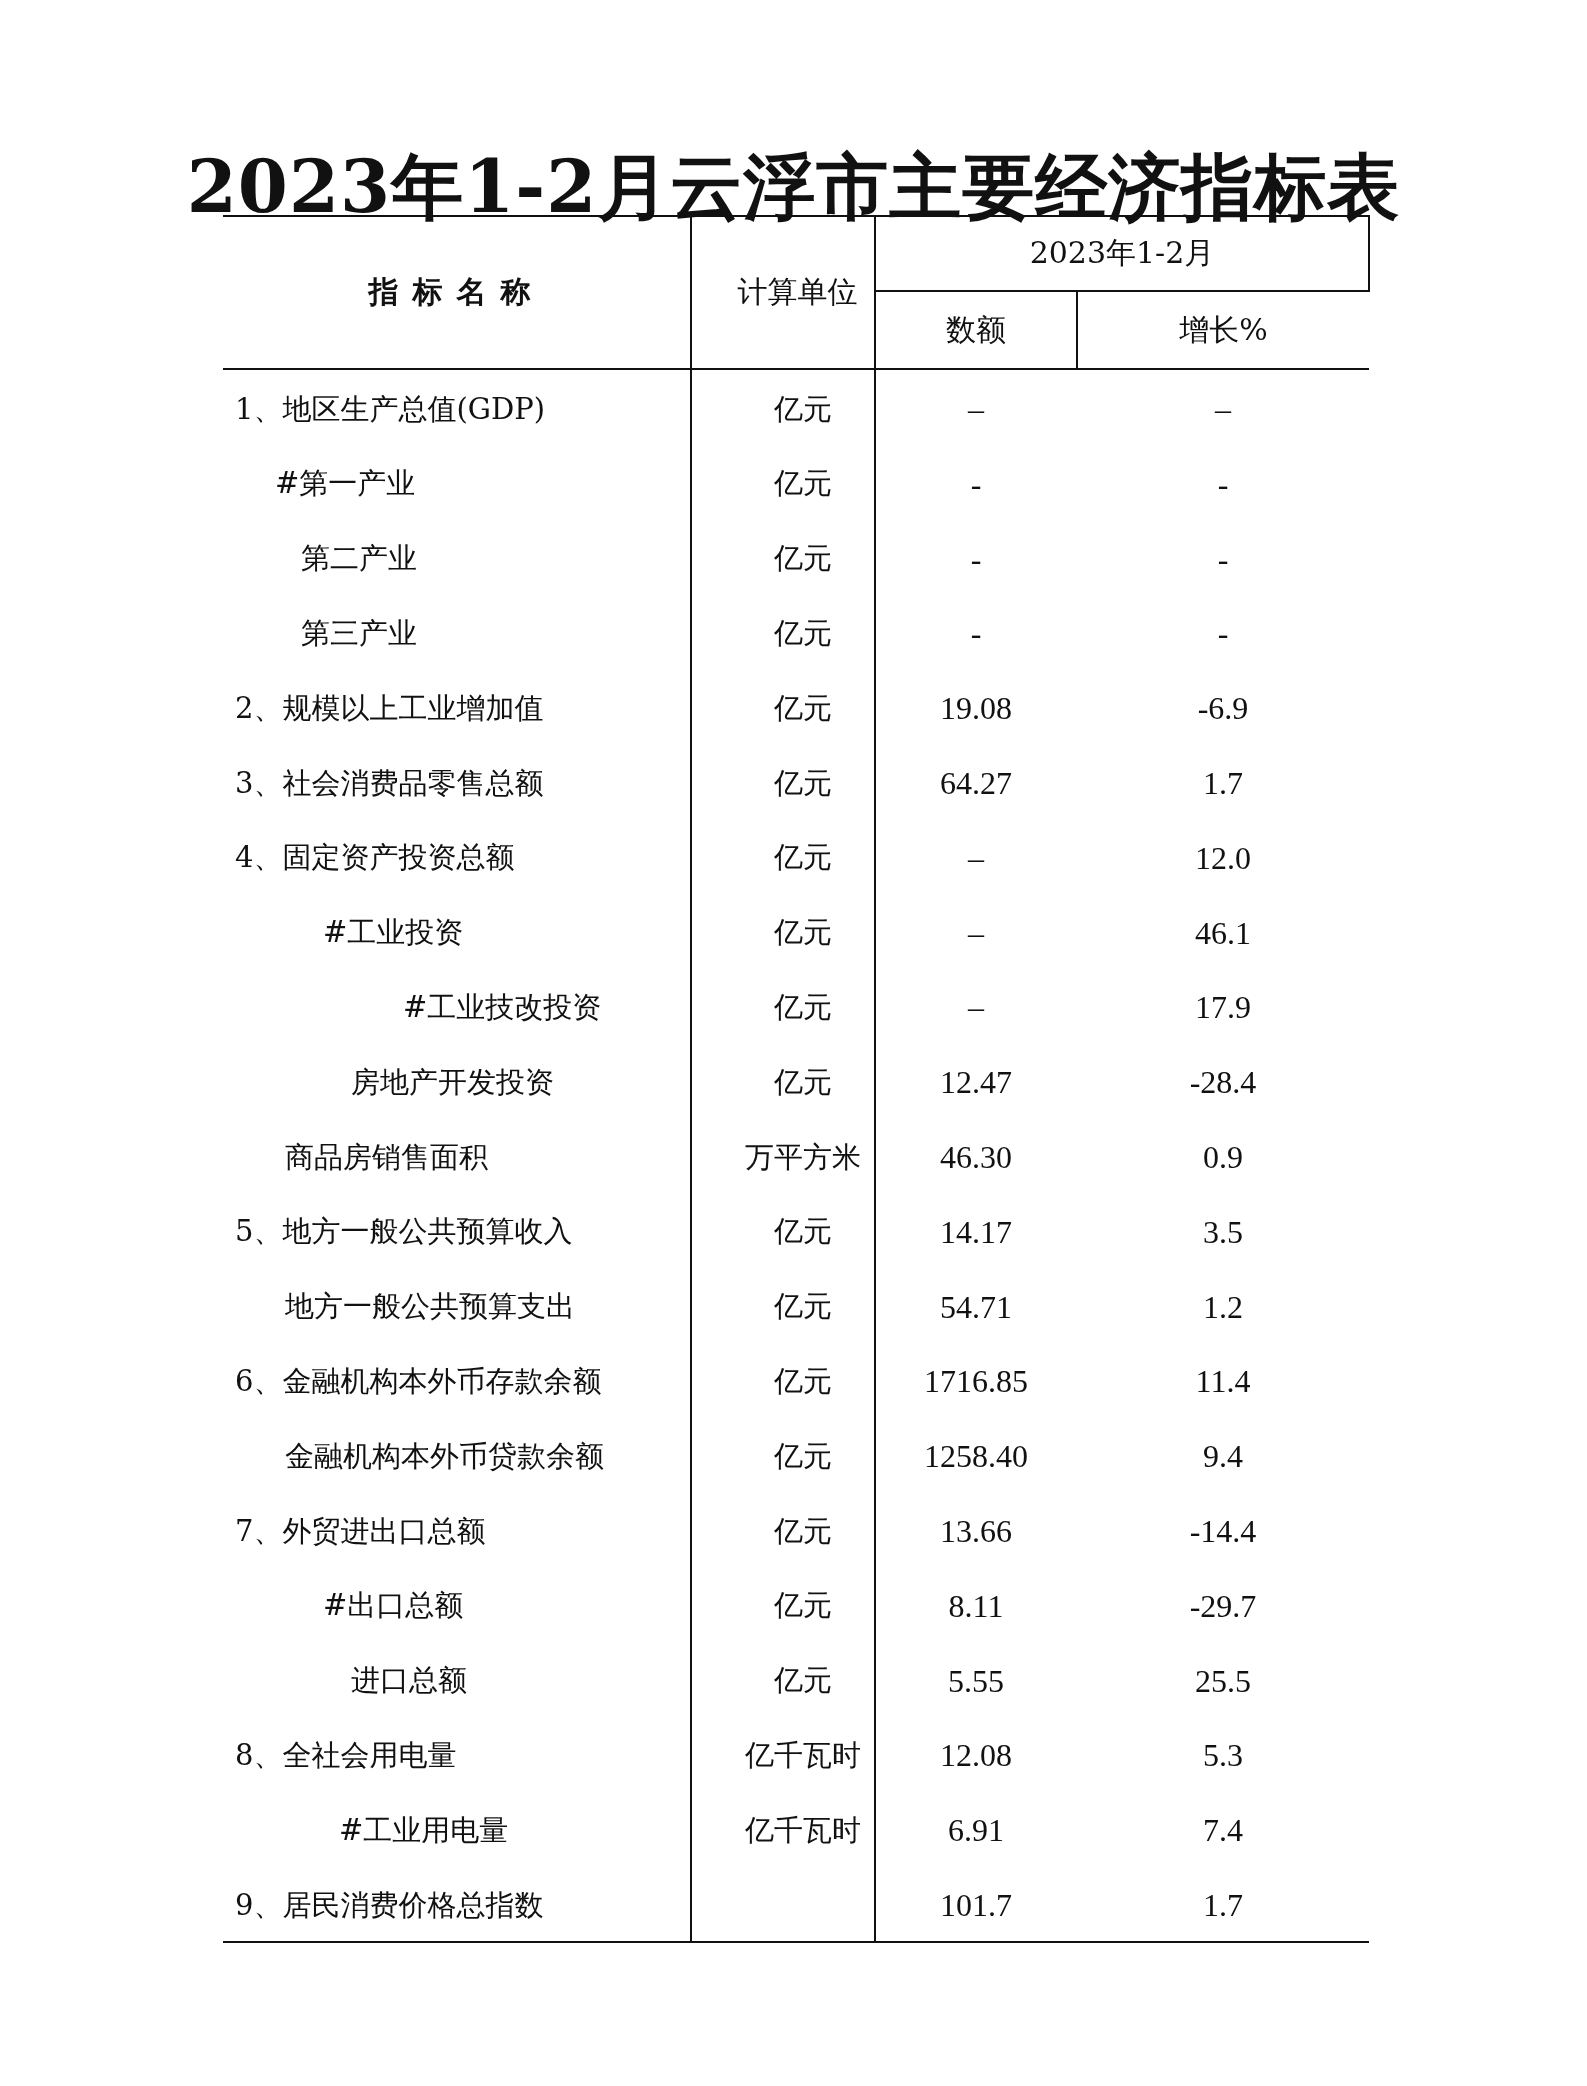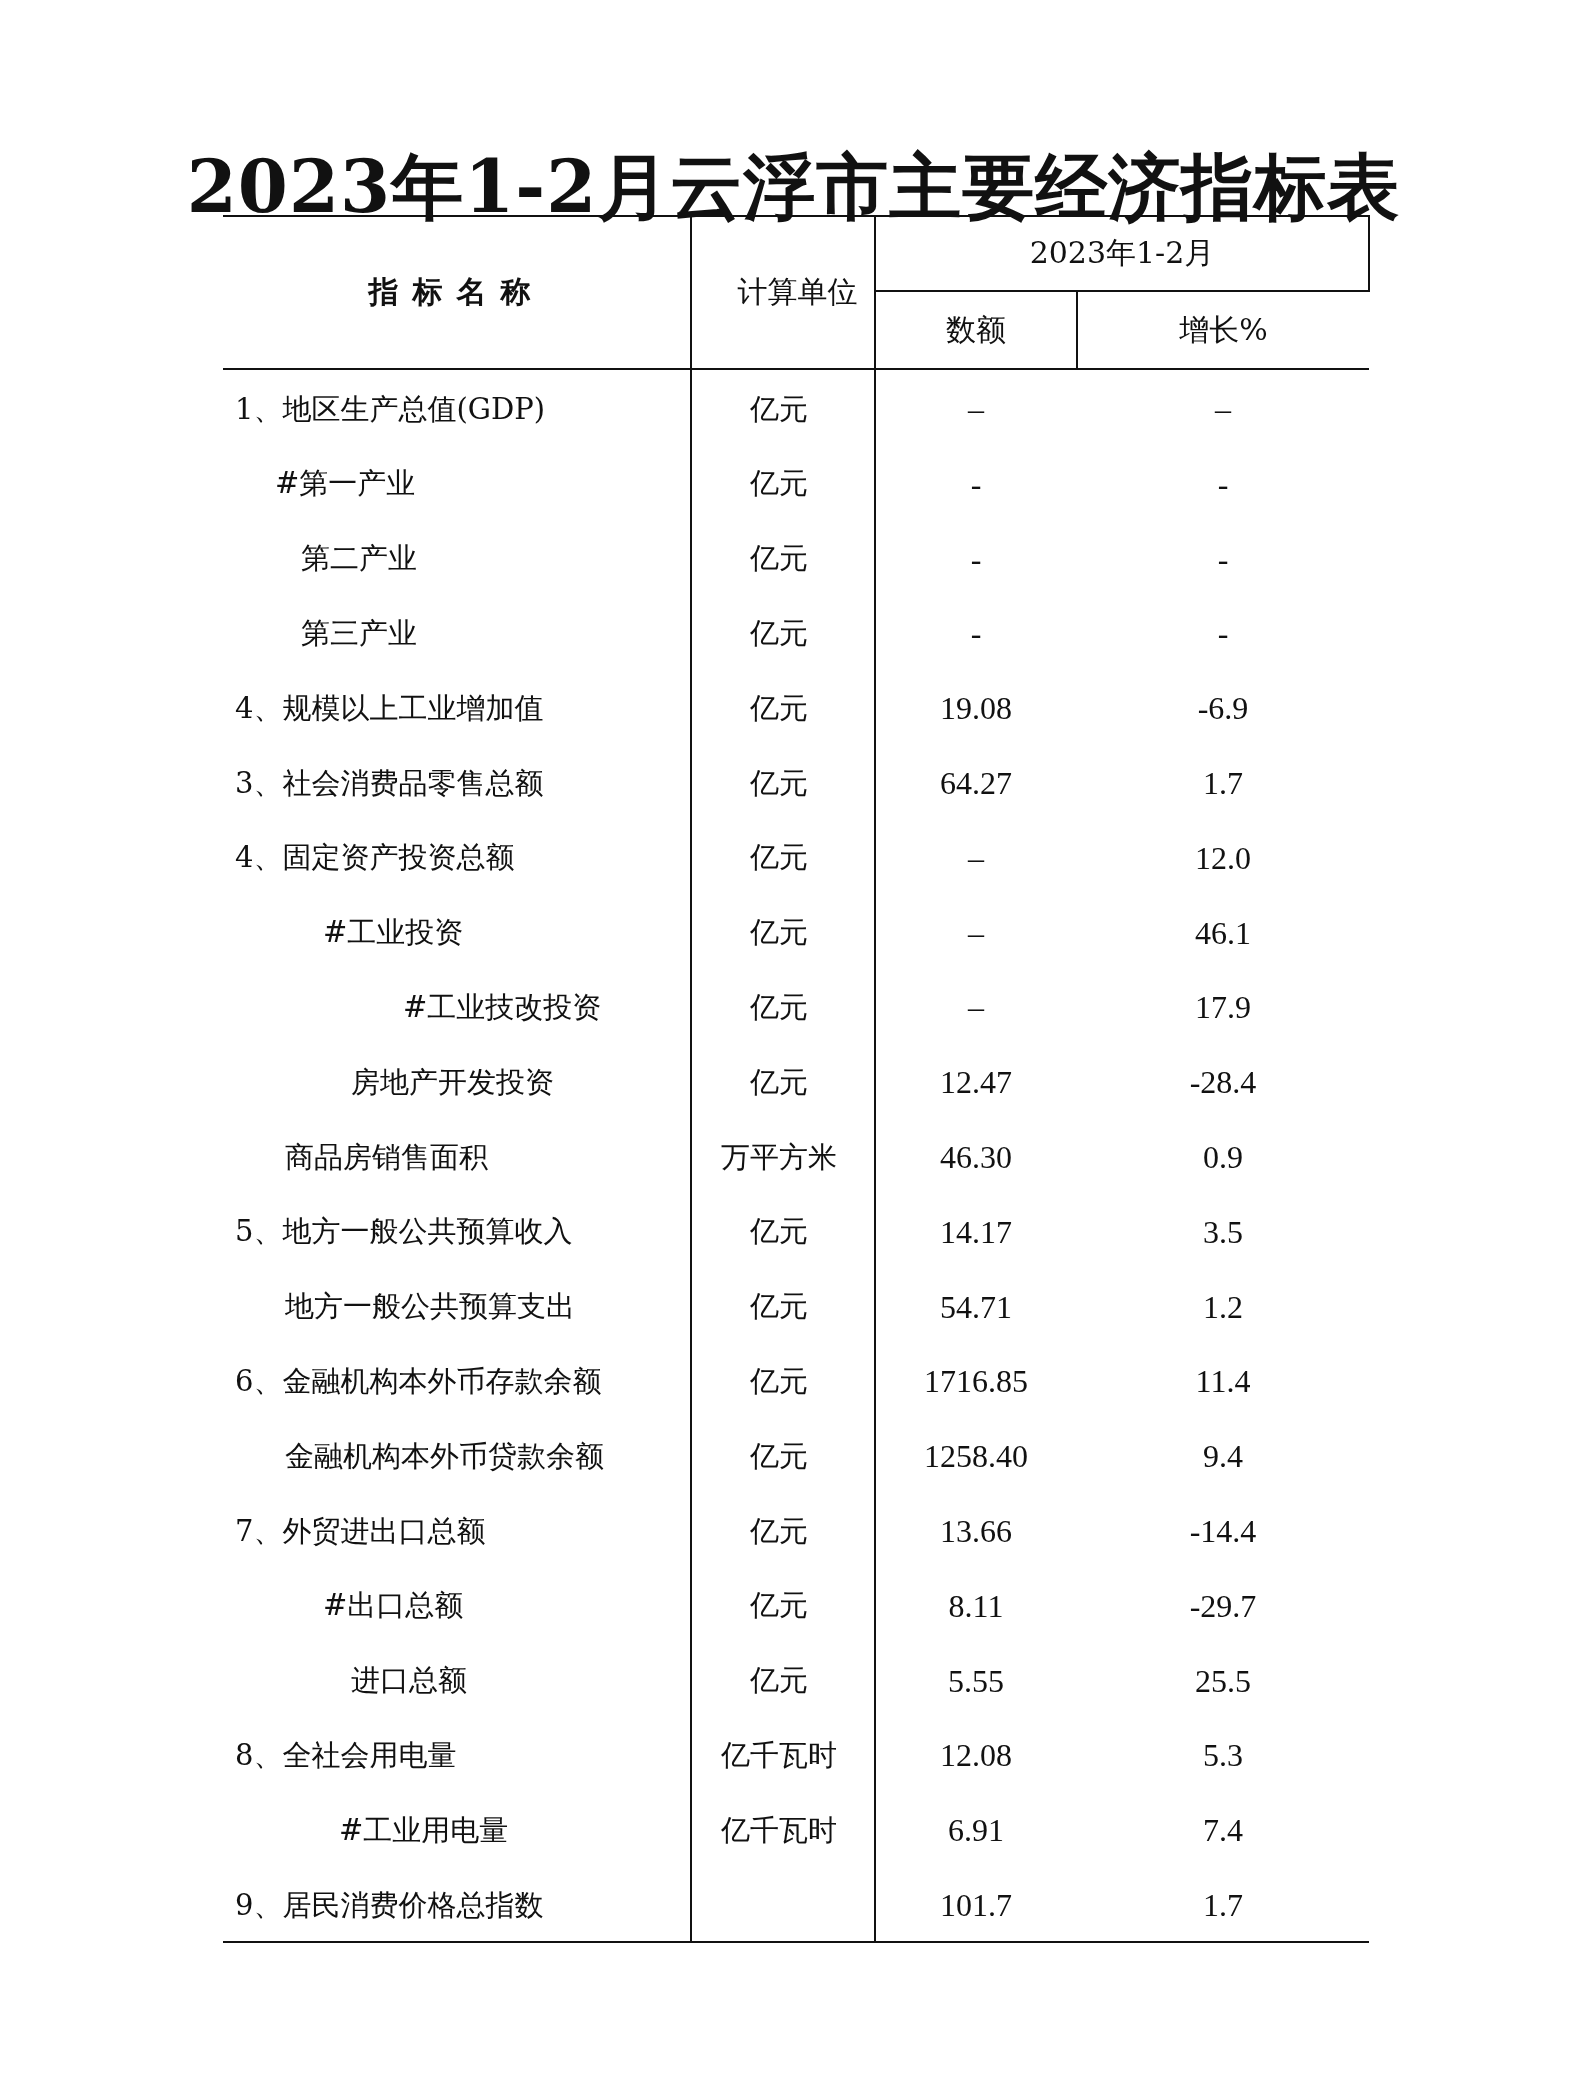--- a/index.html
+++ b/index.html
@@ -5,21 +5,21 @@
   html, body { margin:0; padding:0; background:#ffffff; }
   body { width:1587px; height:2086px; position:relative; font-family:"DejaVu Serif","Liberation Serif",serif; color:#111; }
   .title { position:absolute; left:0; width:1587px; top:140px; text-align:center; font-size:72px; font-weight:bold; letter-spacing:1px; }
   .hline { position:absolute; background:#111; }
   .vline { position:absolute; background:#111; }
   .hdr { position:absolute; text-align:center; font-size:30px; display:flex; align-items:center; justify-content:center; }
   .hdr.bold { font-weight:bold; letter-spacing:14px; }
   .row { position:absolute; left:223px; width:1146px; height:75px; }
   .cell { position:absolute; top:0; height:75px; display:flex; align-items:center; font-size:29px; }
   .c-name { left:12px; width:450px; }
-  .c-unit { left:464px; width:184px; justify-content:center; }
+  .c-unit { left:488px; width:184px; justify-content:center; }
   .c-val { left:652px; width:202px; justify-content:center; font-family:"Liberation Serif",serif; font-size:32px; }
   .c-grow { left:854px; width:292px; justify-content:center; font-family:"Liberation Serif",serif; font-size:32px; }
 </style>
 </head>
 <body>
 
 <div class="title">2023年1-2月云浮市主要经济指标表</div>
 
 <div class="hline" style="left:223px; top:215px; width:1146px; height:2px;"></div>
 <div class="vline" style="left:1368px; top:215px; width:2px; height:76px;"></div>
@@ -55,21 +55,21 @@
       <div class="cell c-val">-</div>
       <div class="cell c-grow">-</div>
     </div>
     <div class="row" style="top: 596.4px;">
       <div class="cell c-name" style="padding-left: 66px;">第三产业</div>
       <div class="cell c-unit">亿元</div>
       <div class="cell c-val">-</div>
       <div class="cell c-grow">-</div>
     </div>
     <div class="row" style="top: 671.2px;">
-      <div class="cell c-name" style="padding-left: 0px;">4、规模以上工业增加值</div>
+      <div class="cell c-name" style="padding-left: 0px;">2、规模以上工业增加值</div>
       <div class="cell c-unit">亿元</div>
       <div class="cell c-val">19.08</div>
       <div class="cell c-grow">-6.9</div>
     </div>
     <div class="row" style="top: 746px;">
       <div class="cell c-name" style="padding-left: 0px;">3、社会消费品零售总额</div>
       <div class="cell c-unit">亿元</div>
       <div class="cell c-val">64.27</div>
       <div class="cell c-grow">1.7</div>
     </div>

